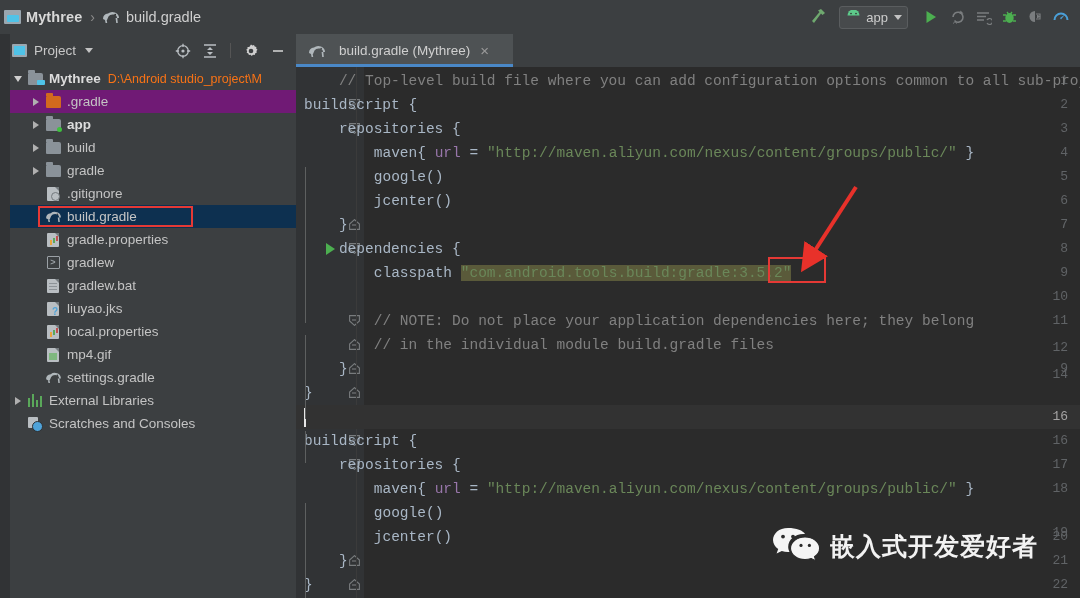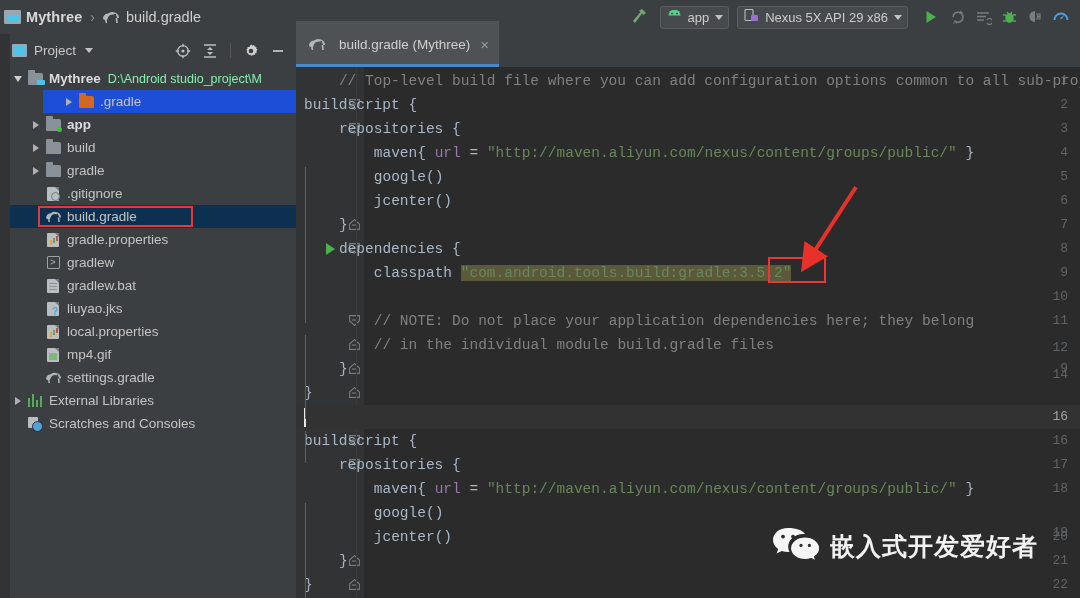--- a/index.html
+++ b/index.html
@@ -56,48 +56,48 @@
   .ph-tools { margin-left:auto; display:flex; align-items:center; padding-right:6px; gap:3px;}
   .ph-btn { width:24px;height:24px;display:flex;align-items:center;justify-content:center;}
   .vdiv { width:1px;height:15px;background:#555; margin:0 5px; }
 
   
   .tabstrip {
     position:absolute; left:296px; top:34px; width:784px; height:33px;
     background:#3c3f41; display:flex; align-items:flex-end;
   }
   .tab {
-    height:46px; display:flex; align-items:center; padding:0 10px 0 12px;
+    height:33px; display:flex; align-items:center; padding:0 24px 0 12px;
     background:#4e5254; position:relative;
   }
   .tab::after{content:"";position:absolute;left:0;bottom:0;width:100%;height:3px;background:#4a88c7;}
   .tab-label { color:#cfcfcf; font-size:13.5px; margin-left:7px; }
   .tab-close { color:#9a9a9a; font-size:15px; margin-left:10px; line-height:1; }
 
   
   .left-rail { position:absolute; left:0; top:34px; width:10px; height:564px; background:#313335; }
   .tree {
     position:absolute; left:10px; top:67px; width:286px; height:531px;
     background: #3c3f41; overflow:hidden;
   }
   .row { height:23px; display:flex; align-items:center; position:relative; }
   .row.sel { background:#0d3050; }
-  .row.olive { background:#1d4ed8;margin-left:33px; }
+  .row.olive { background:#701a75; }
   .arrow { width:16px; display:flex; align-items:center; justify-content:center; flex:0 0 16px; }
   .arrow i {
     display:block; width:0;height:0;
     border-top:4.5px solid transparent;border-bottom:4.5px solid transparent;border-left:6px solid #b0b0b0;
   }
   .arrow.down i {
     border-left:4.5px solid transparent;border-right:4.5px solid transparent;border-top:6px solid #d0d0d0;border-bottom:none;
   }
   .ic { width:18px; flex:0 0 18px; display:flex; align-items:center; justify-content:center; margin-right:5px;}
   .lbl { color:#c4c4c4; font-size:13.5px; white-space:nowrap; }
   .lbl.b { font-weight:bold; color:#dcdcdc; }
-  .path { color:#86efac; font-size:12.5px; margin-left:7px; white-space:nowrap; }
+  .path { color:#f97316; font-size:12.5px; margin-left:7px; white-space:nowrap; }
   .redbox-tree {
     position:absolute; left:28px; top:1px; width:155px; height:21px;
     border:2px solid #e53935; pointer-events:none;
   }
 
   
   .fld { width:15px;height:12px;background:#8a9299;border-radius:1px 2px 1px 1px; position:relative;}
   .fld::before{content:"";position:absolute;left:0;top:-3px;width:7px;height:3px;background:#8a9299;border-radius:1px 1px 0 0;}
   .fld.orange{background:#d2691e;} .fld.orange::before{background:#d2691e;}
   .fld.dot::after{content:"";position:absolute;right:-1px;bottom:-1px;width:5px;height:5px;border-radius:50%;background:#3ec13e;}
@@ -191,30 +191,20 @@
               <path d="M1.5 5.5 a6 6 0 0 1 12 0 Z" fill="#5dc98a"></path>
               <circle cx="5" cy="3.6" r="0.8" fill="#2b2b2b"></circle>
               <circle cx="10" cy="3.6" r="0.8" fill="#2b2b2b"></circle>
               <path d="M2.8 1 L4 2.6 M12.2 1 L11 2.6" stroke="#5dc98a" stroke-width="0.9"></path>
             </svg>
         </span>
         <span class="combo-label">app</span>
         <span class="caret"></span>
       </div>
 
-      <div class="combo">
-        <span>
-          <svg width="16" height="13" viewBox="0 0 16 13">
-              <rect x="1" y="0.5" width="8" height="11" rx="1" fill="none" stroke="#b4bcc2" stroke-width="1.1"></rect>
-              <rect x="7" y="6" width="7" height="6" rx="1" fill="#9b6fd0"></rect>
-            </svg>
-        </span>
-        <span class="combo-label">Nexus 5X API 29 x86</span>
-        <span class="caret"></span>
-      </div>
 
       <div class="tb-ic" style="margin-left:10px">
         <svg width="16" height="16" viewBox="0 0 16 16">
             <path d="M3.5 2 L13 8 L3.5 14 Z" fill="#4caf50"></path>
           </svg>
       </div>
       <div class="tb-ic">
         <svg width="17" height="17" viewBox="0 0 17 17">
             <path d="M4 8 a5 5 0 1 1 2 4.2" fill="none" stroke="#7a7d7f" stroke-width="1.6"></path>
             <path d="M11.5 1.5 L14.5 4.5 L10.5 5 Z" fill="#7a7d7f"></path>

